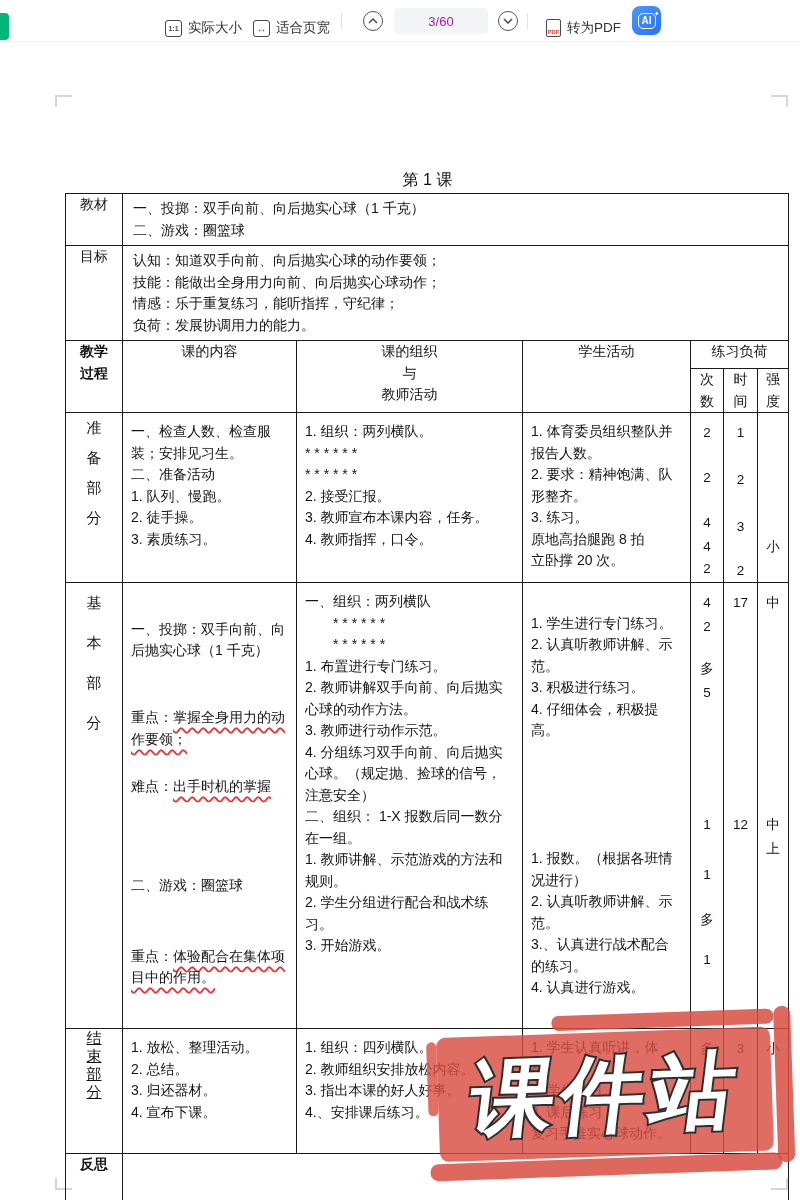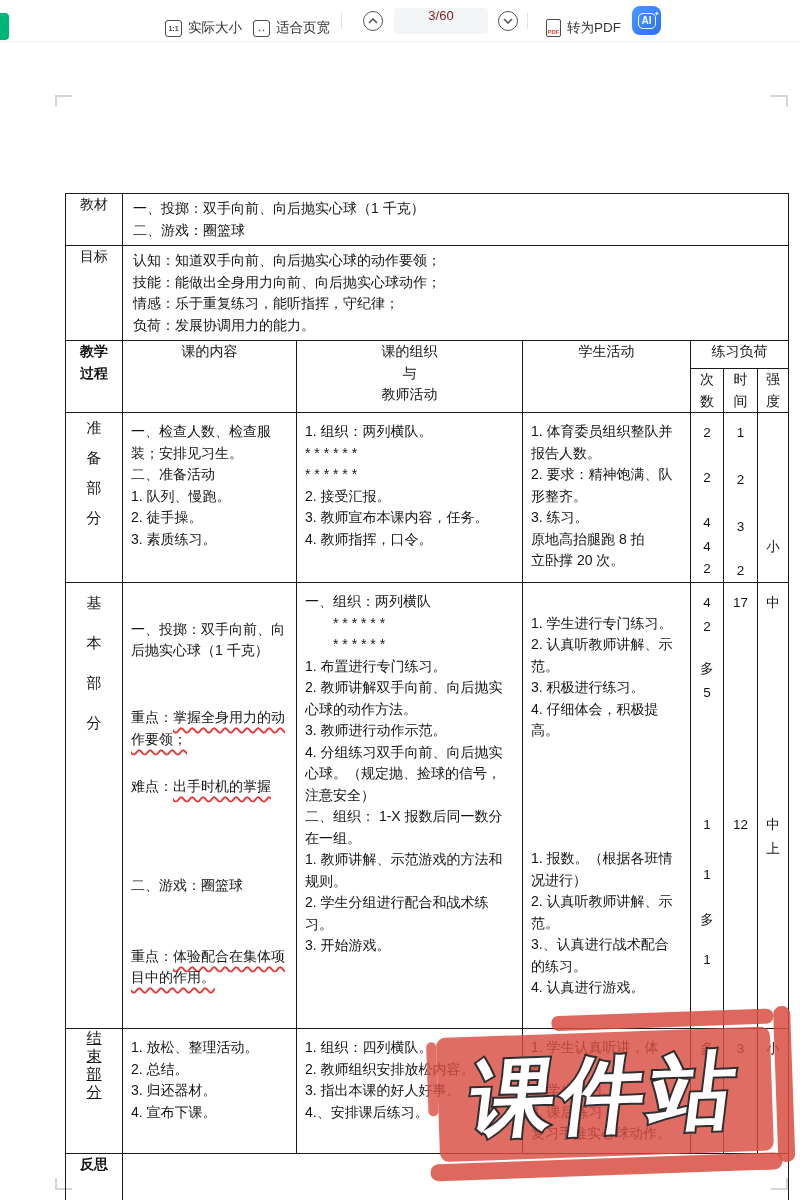--- a/index.html
+++ b/index.html
@@ -8,21 +8,21 @@
   #screen { position:relative; width:800px; height:1200px; background:#fff; overflow:hidden; margin:0 auto; }
 
   
   .toolbar { position:absolute; left:0; top:0; width:800px; height:42px; background:#fff; border-bottom:1px solid #f0f0f0; }
   .green-tab { position:absolute; left:0; top:13px; width:9px; height:27px; background:#00b578; border-radius:0 4px 4px 0; }
   .tb-item { position:absolute; top:0; height:56px; display:flex; align-items:center; gap:6px; font-size:13.5px; color:#333; cursor:default; }
   .sq-icon { width:17px; height:17px; border:1.6px solid #4a4a4a; border-radius:3px; display:flex; align-items:center; justify-content:center; font-size:7px; font-weight:bold; color:#4a4a4a; }
   .divider { position:absolute; top:13px; width:1px; height:16px; background:#e3e3e3; }
   .circ-btn { position:absolute; top:11px; width:20px; height:20px; border:1.6px solid #555; border-radius:50%; display:flex; align-items:center; justify-content:center; }
   .circ-btn svg { display:block; }
-  .page-box { position:absolute; left:394px; top:8px; width:94px; height:26px; background:#f4f5f6; border-radius:4px; display:flex; align-items:flex-start; justify-content:center; font-size:13px; color:#7f1d1d; }
+  .page-box { position:absolute; left:394px; top:8px; width:94px; height:26px; background:#f4f5f6; border-radius:4px; display:flex; align-items:center; justify-content:center; font-size:13px; color:#a21caf; }
   .pdf-icon { width:15px; height:18px; border:1.5px solid #4a4a4a; border-radius:2px; position:relative; display:flex; align-items:flex-end; justify-content:center; }
   .pdf-icon span { font-size:6px; font-weight:bold; color:#e5483e; line-height:8px; }
   .ai-btn { position:absolute; left:632px; top:6px; width:29px; height:29px; background:linear-gradient(135deg,#4a9aff,#2a6ef5); border-radius:8px; display:flex; align-items:center; justify-content:center; }
   .ai-inner { border:1.8px solid #fff; border-radius:5px; color:#fff; font-size:10px; font-weight:bold; padding:1px 3px; position:relative; line-height:12px; }
   .ai-inner .sparkle { position:absolute; right:-5px; top:-6px; font-size:7px; color:#fff; }
 
   
   .corner { position:absolute; }
   .corner .h { position:absolute; background:#d6d6d6; height:1.5px; width:17px; }
   .corner .v { position:absolute; background:#d6d6d6; width:1.5px; height:12px; }
@@ -119,20 +119,21 @@
     </div>
   <div class="corner" style="left:55px;top:1178px;">
       <span class="h" style="left:0;top:10px;"></span>
       <span class="v" style="left:0;top:0;"></span>
     </div>
   <div class="corner" style="left:771px;top:1178px;">
       <span class="h" style="left:0;top:10px;"></span>
       <span class="v" style="left:15px;top:0;"></span>
     </div>
 
+  <div class="doc-sub">第 1 课</div>
 
   <table class="lesson">
     <colgroup>
       <col style="width:57px">
         <col style="width:174px">
         <col style="width:226px">
         <col style="width:168px">
       <col style="width:33px">
         <col style="width:34px">
         <col style="width:31px">

